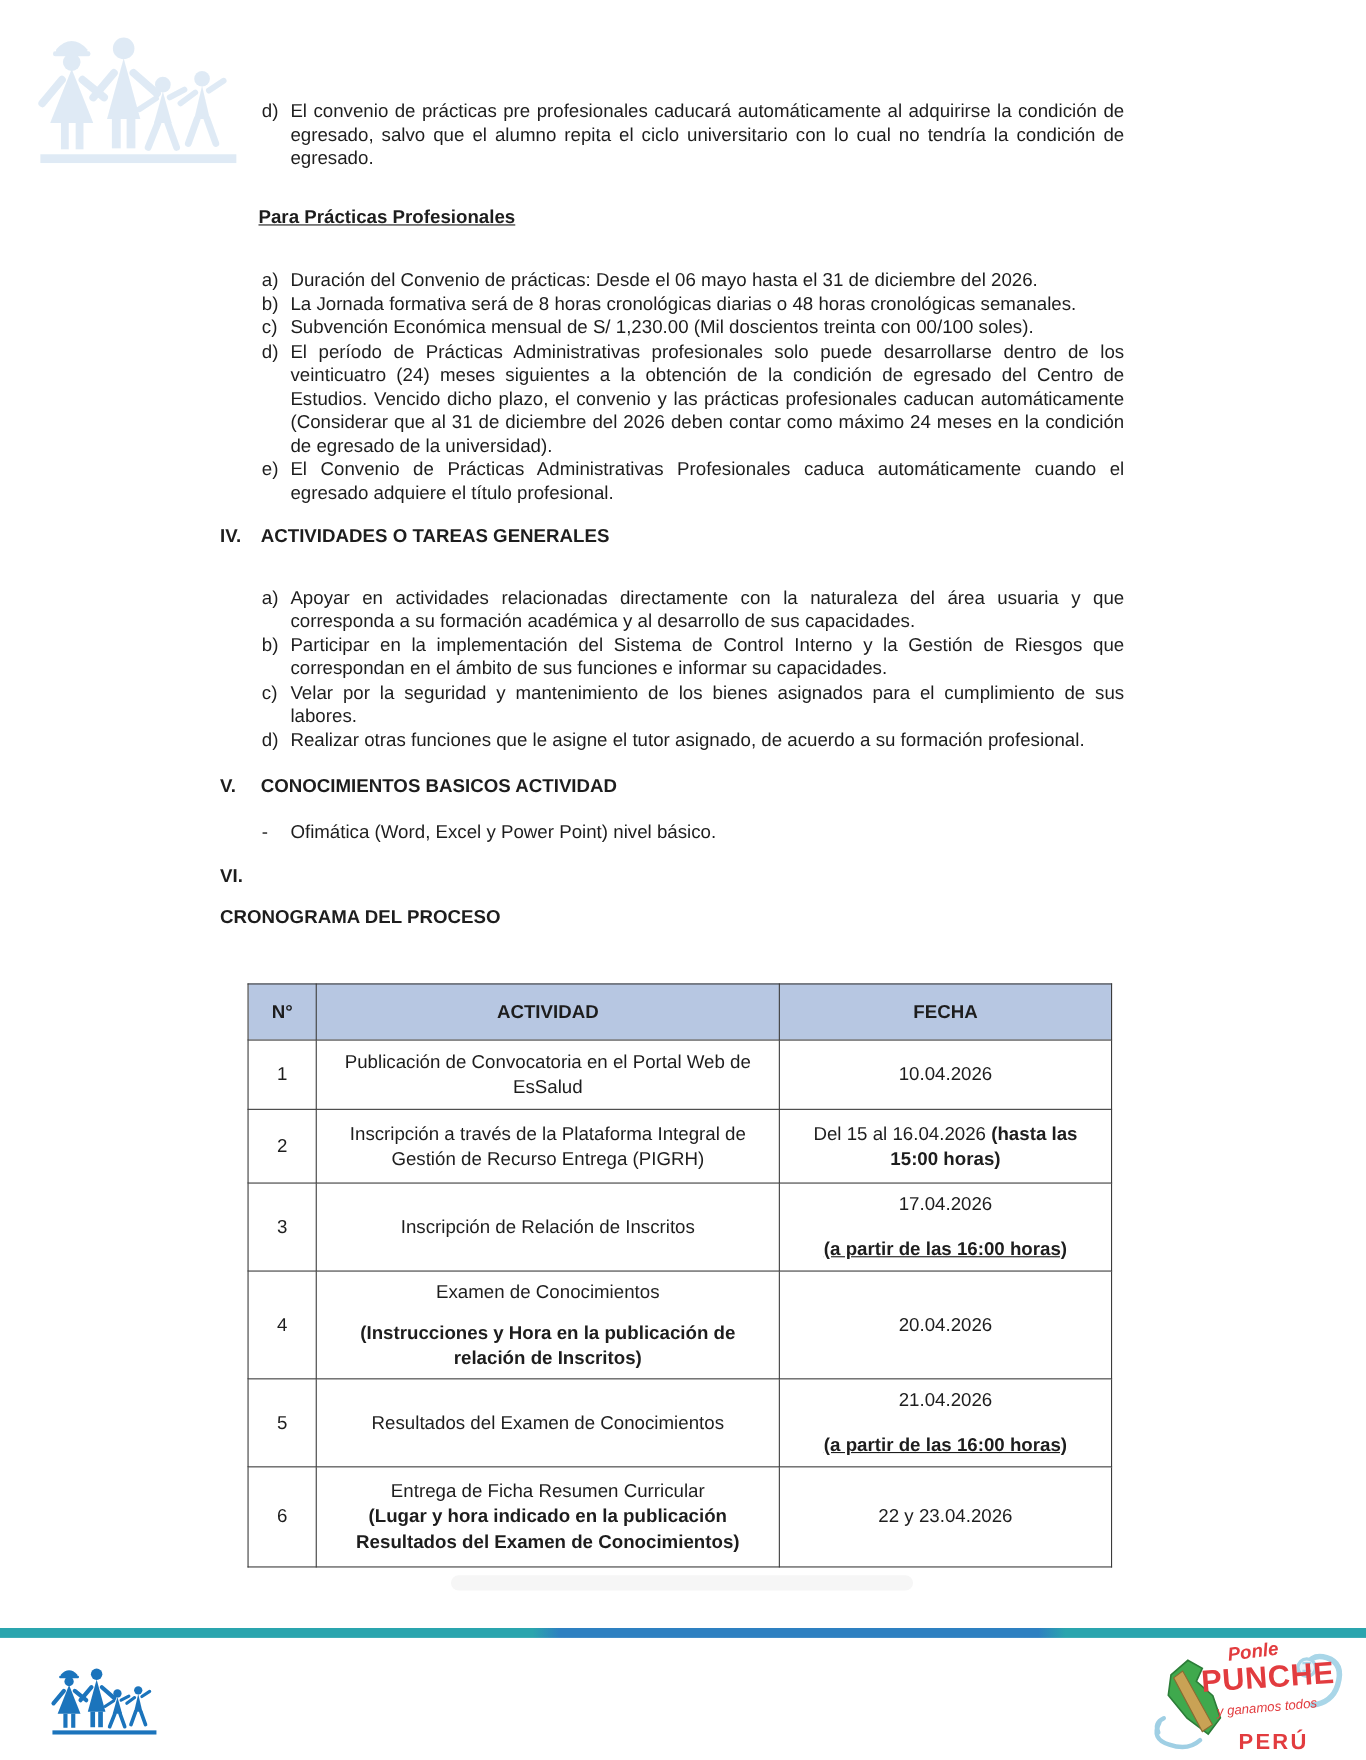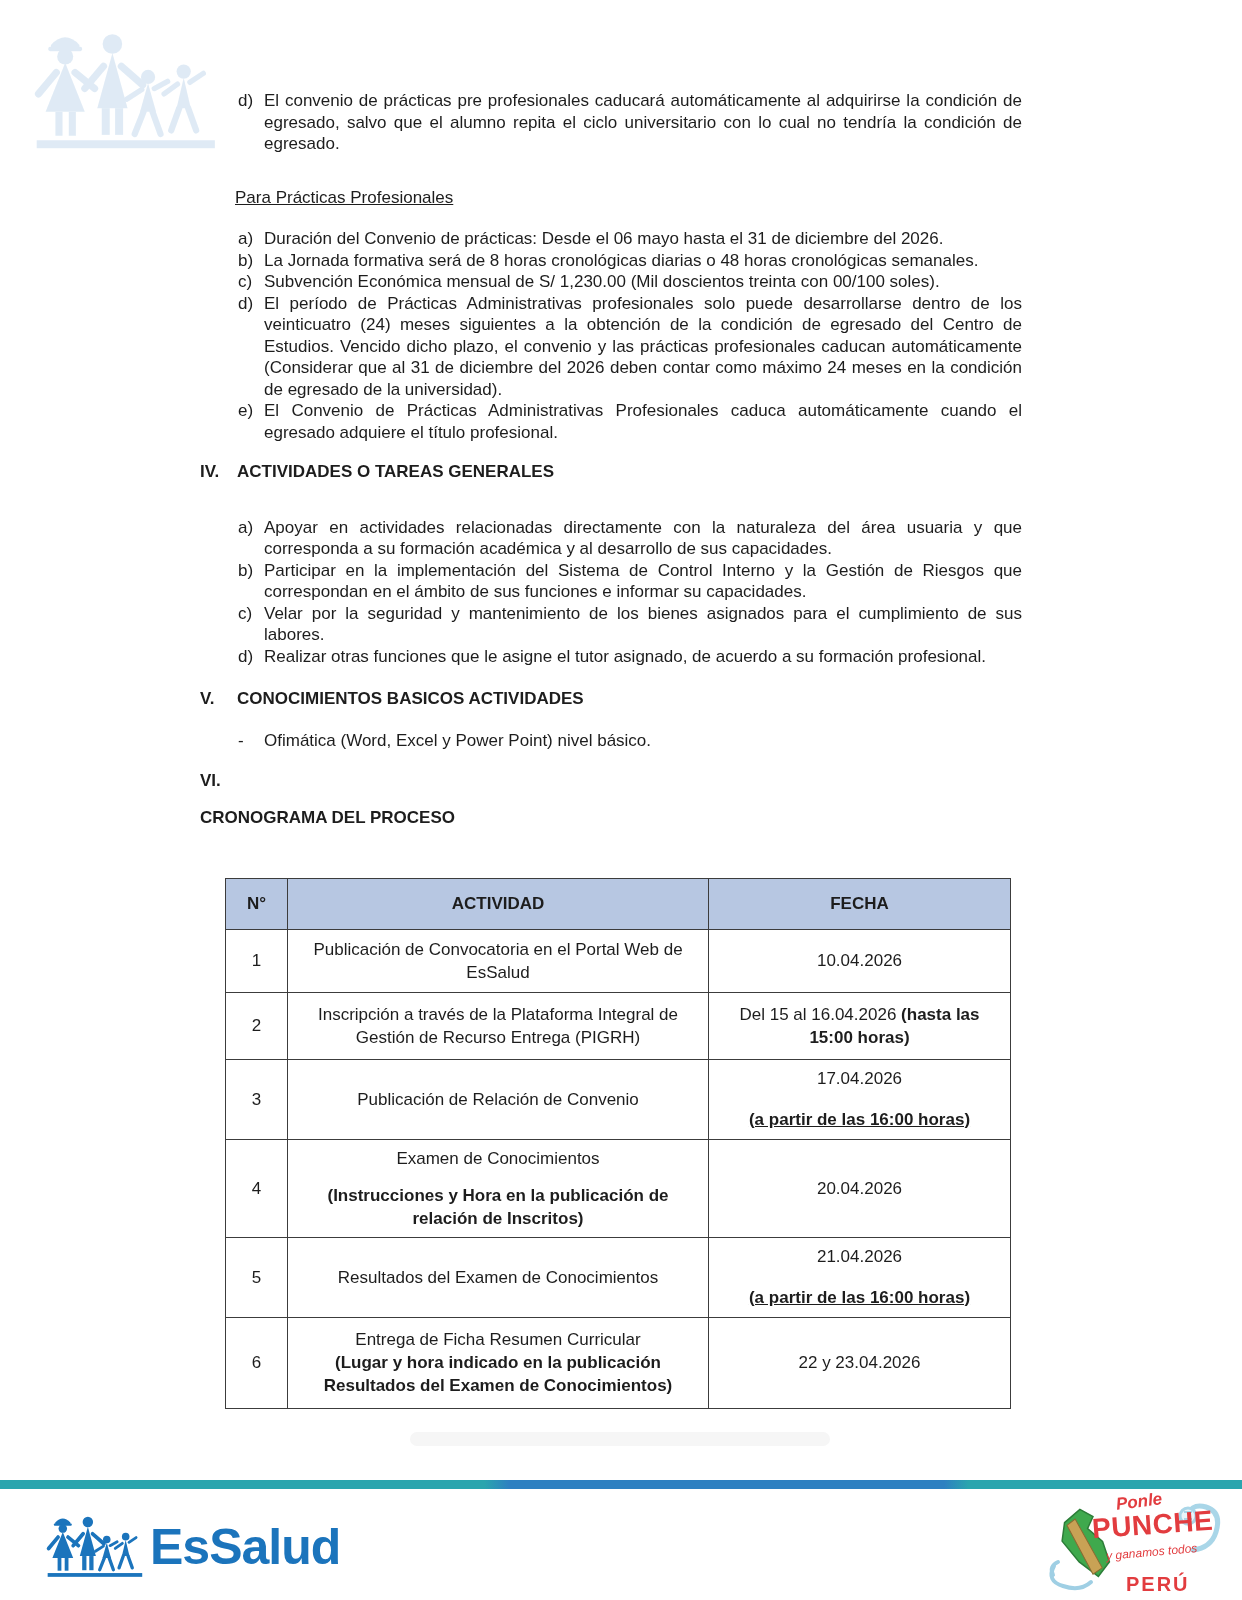--- a/index.html
+++ b/index.html
@@ -11,21 +11,21 @@
   
   .watermark { position:absolute; left:26px; top:26px; color:#cfe0f0; opacity:.65; }
 
   
   .content { position:absolute; left:200px; top:90px; width:822px; font-size:17px; line-height:21.5px; }
 
   .li { display:flex; margin-left:38px; }
   .li .marker { flex:0 0 26px; }
   .li .text { flex:1; text-align:justify; }
 
-  .pp-title { margin:32px 0 20px 35px; font-weight:normal; }
+  .pp-title { margin:32px 0 36px 35px; font-weight:bold; }
   .pp-title span { text-decoration:underline; }
 
   .sec-heading { display:flex; font-weight:bold; }
   .sec-heading .numeral { flex:0 0 37px; }
   .mt-iv { margin-top:18px; margin-bottom:34px; }
   .mt-v  { margin-top:21px; margin-bottom:20px; }
   .mt-vi { margin-top:19px;flex-direction:column; }
 
   
   .cron { border-collapse:collapse; table-layout:fixed; width:785px; margin:49px 0 0 25px; font-size:17px; }
@@ -152,21 +152,21 @@
       <span class="marker">c)</span>
       <div class="text">Velar por la seguridad y mantenimiento de los bienes asignados para el cumplimiento de sus labores.</div>
     </div>
     <div class="li">
       <span class="marker">d)</span>
       <div class="text">Realizar otras funciones que le asigne el tutor asignado, de acuerdo a su formación profesional.</div>
     </div>
 
     <div class="sec-heading mt-v">
       <span class="numeral">V.</span>
-      <span>CONOCIMIENTOS BASICOS ACTIVIDADES</span>
+      <span>CONOCIMIENTOS BASICOS ACTIVIDAD</span>
     </div>
 
     <div class="li">
       <span class="marker">-</span>
       <div class="text">Ofimática (Word, Excel y Power Point) nivel básico.</div>
     </div>
 
     <div class="sec-heading mt-vi">
       <span class="numeral">VI.</span>
       <span>CRONOGRAMA DEL PROCESO</span>
@@ -191,21 +191,21 @@
           <td><span>Publicación de Convocatoria en el Portal Web de EsSalud</span></td>
           <td><span>10.04.2026</span></td>
         </tr>
         <tr class="h67">
           <td>2</td>
           <td><span>Inscripción a través de la Plataforma Integral de Gestión de Recurso Entrega (PIGRH)</span></td>
           <td class="bold-mix"><span>Del 15 al 16.04.2026 </span><span class="bold">(hasta las 15:00 horas)</span></td>
         </tr>
         <tr class="h80">
           <td>3</td>
-          <td><span>Publicación de Relación de Convenio</span></td>
+          <td><span>Inscripción de Relación de Inscritos</span></td>
           <td>
               <span class="block">17.04.2026</span>
               <span class="block bold gap18">(a partir de las 16:00 horas)</span>
             </td>
         </tr>
         <tr class="h98">
           <td>4</td>
           <td>
               <span class="block">Examen de Conocimientos</span>
               <span class="block bold gap14">(Instrucciones y Hora en la publicación de relación de Inscritos)</span>
@@ -235,21 +235,20 @@
   <div class="smudge"></div>
   <div class="footer-line"></div>
 
   <div class="essalud-logo">
     <span>
       <svg width="104" height="72" viewBox="0 0 220 150">
         <use href="#fam-sym"></use>
         <rect x="12" y="128" width="200" height="8" fill="currentColor"></rect>
       </svg>
     </span>
-    <span class="essalud-word">EsSalud</span>
   </div>
 
   <div class="punche">
     <svg width="186" height="106" viewBox="0 0 186 106">
 
       <g>
         <path d="M146 26 Q150 8 166 13 Q182 18 176 38 Q171 54 153 56" stroke="#a9d6e8" stroke-width="5" fill="none" stroke-linecap="round"></path>
         <circle cx="148" cy="22" r="8" fill="#eaf5fa" stroke="#a9d6e8" stroke-width="3"></circle>
         <path d="M144 18 L152 18 M144 25 L152 25" stroke="#a9d6e8" stroke-width="2"></path>
       </g>

